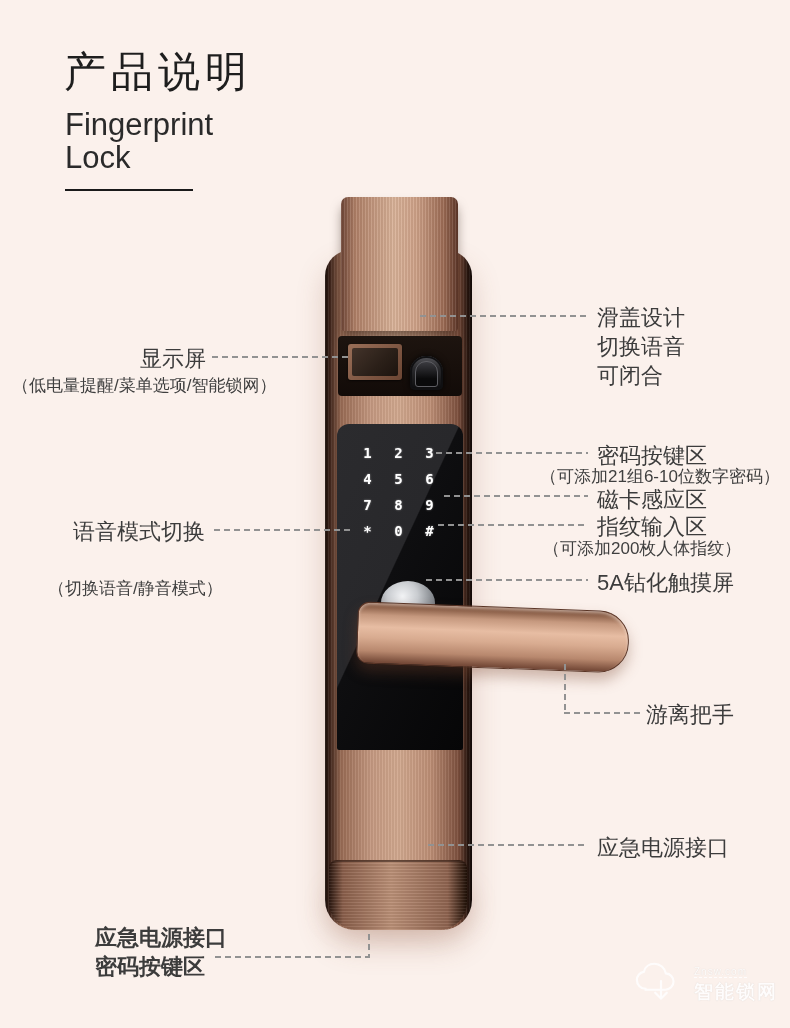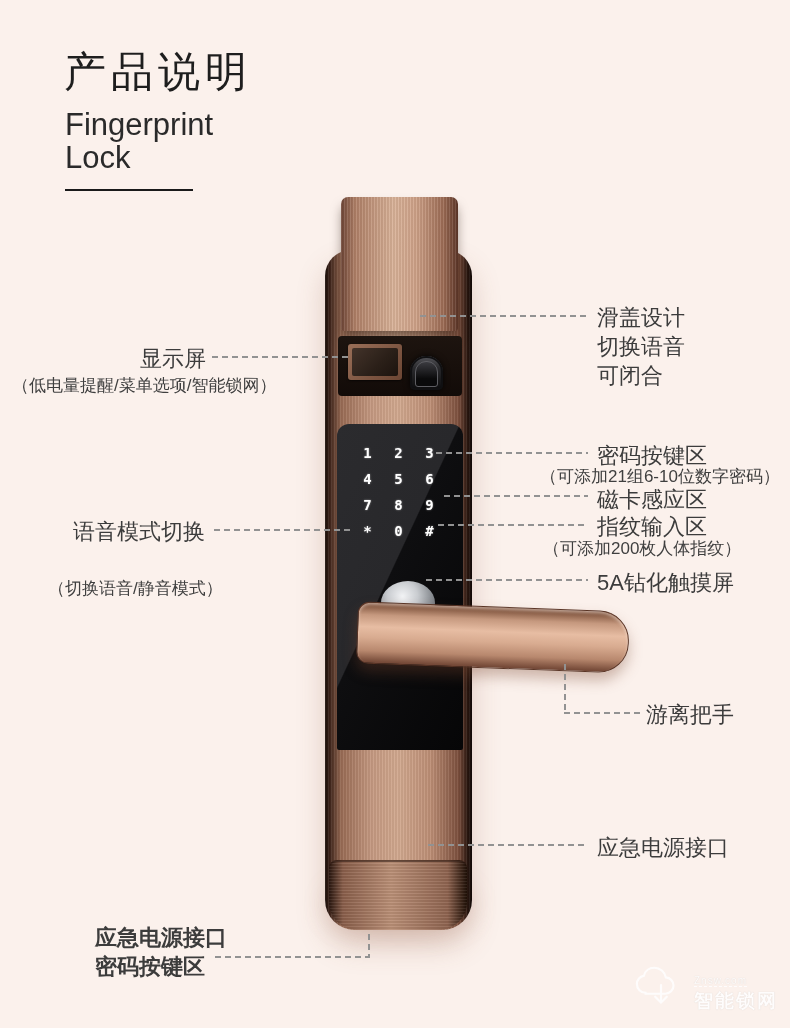--- a/index.html
+++ b/index.html
@@ -112,21 +112,21 @@
     background:repeating-linear-gradient(90deg,#929292 0 6px,transparent 6px 10px);}
   .dash-v{position:absolute;width:2px;z-index:20;
     background:repeating-linear-gradient(180deg,#929292 0 6px,transparent 6px 10px);}
   
   .ann{position:absolute;font-size:22px;color:#3c3c3c;white-space:nowrap;z-index:30;}
   .ann-sub{position:absolute;font-size:17px;color:#3f3f3f;white-space:nowrap;z-index:30;}
   .ann-multi{position:absolute;font-size:22px;color:#3c3c3c;line-height:29px;z-index:30;}
   
   .watermark{
     position:absolute;right:8px;top:952px;width:150px;height:62px;
-    display:flex;align-items:flex-end;opacity:.85;z-index:40;
+    display:flex;align-items:center;opacity:.85;z-index:40;
   }
   .wm-cloud{width:58px;height:54px;flex:0 0 auto;}
   .wm-text{margin-left:4px;color:#ffffff;text-shadow:0 0 1px rgba(180,170,165,.6);}
   .wm-url{font-size:10px;border-bottom:1px dashed #fff;display:inline-block;letter-spacing:1px;}
   .wm-name{font-size:19px;font-weight:bold;letter-spacing:2px;}
 </style>
 </head>
 <body>
 
 <div class="canvas">

